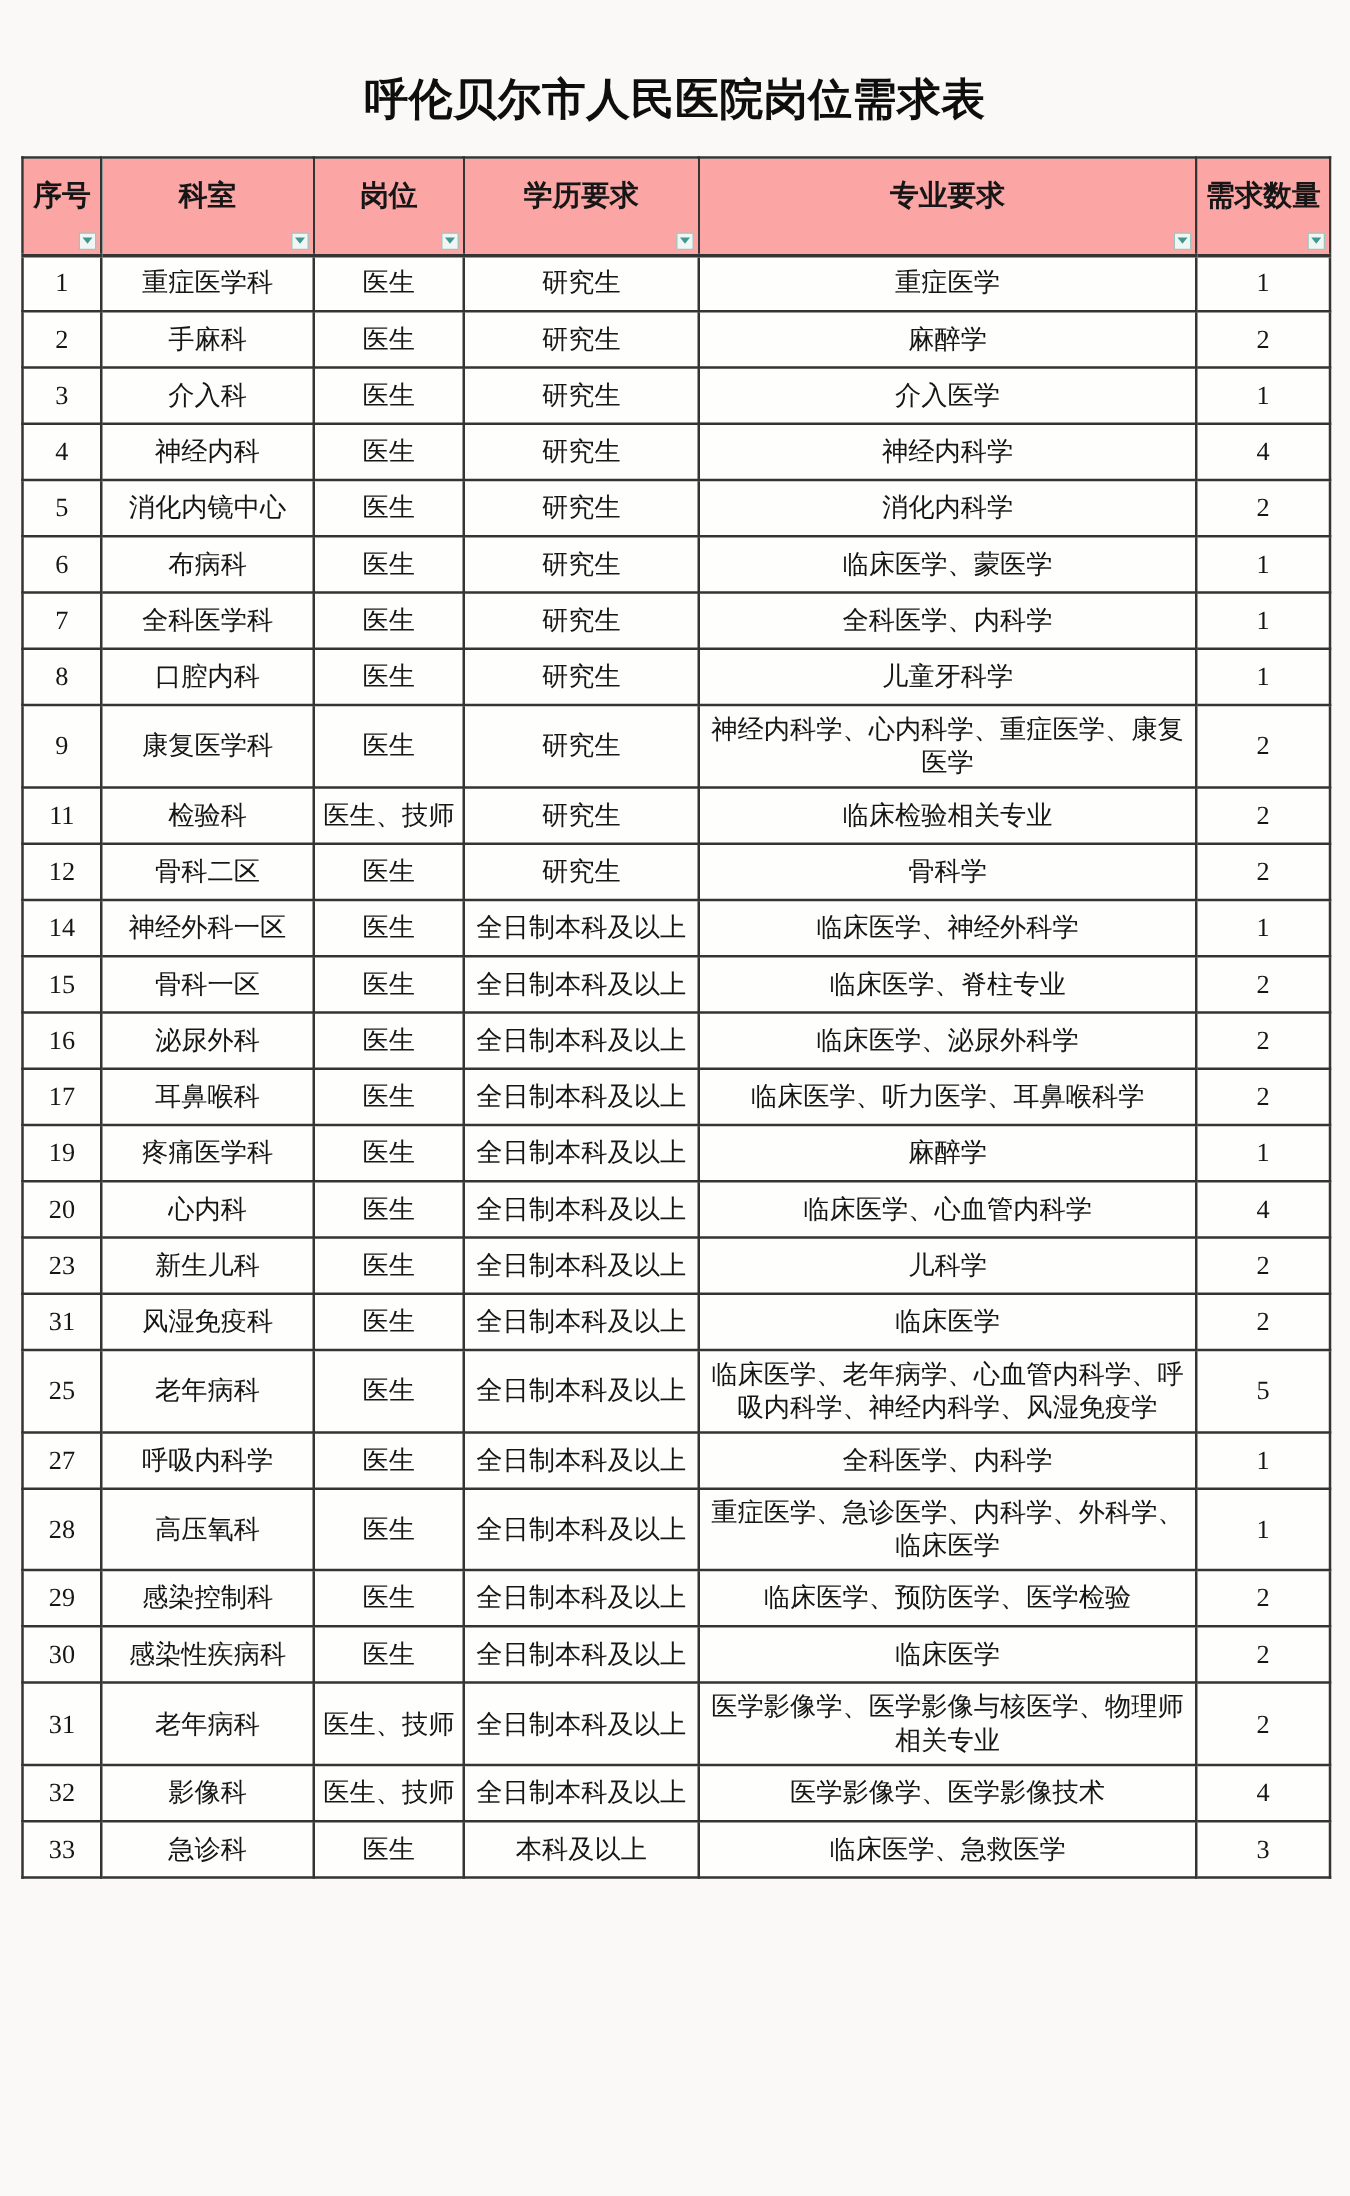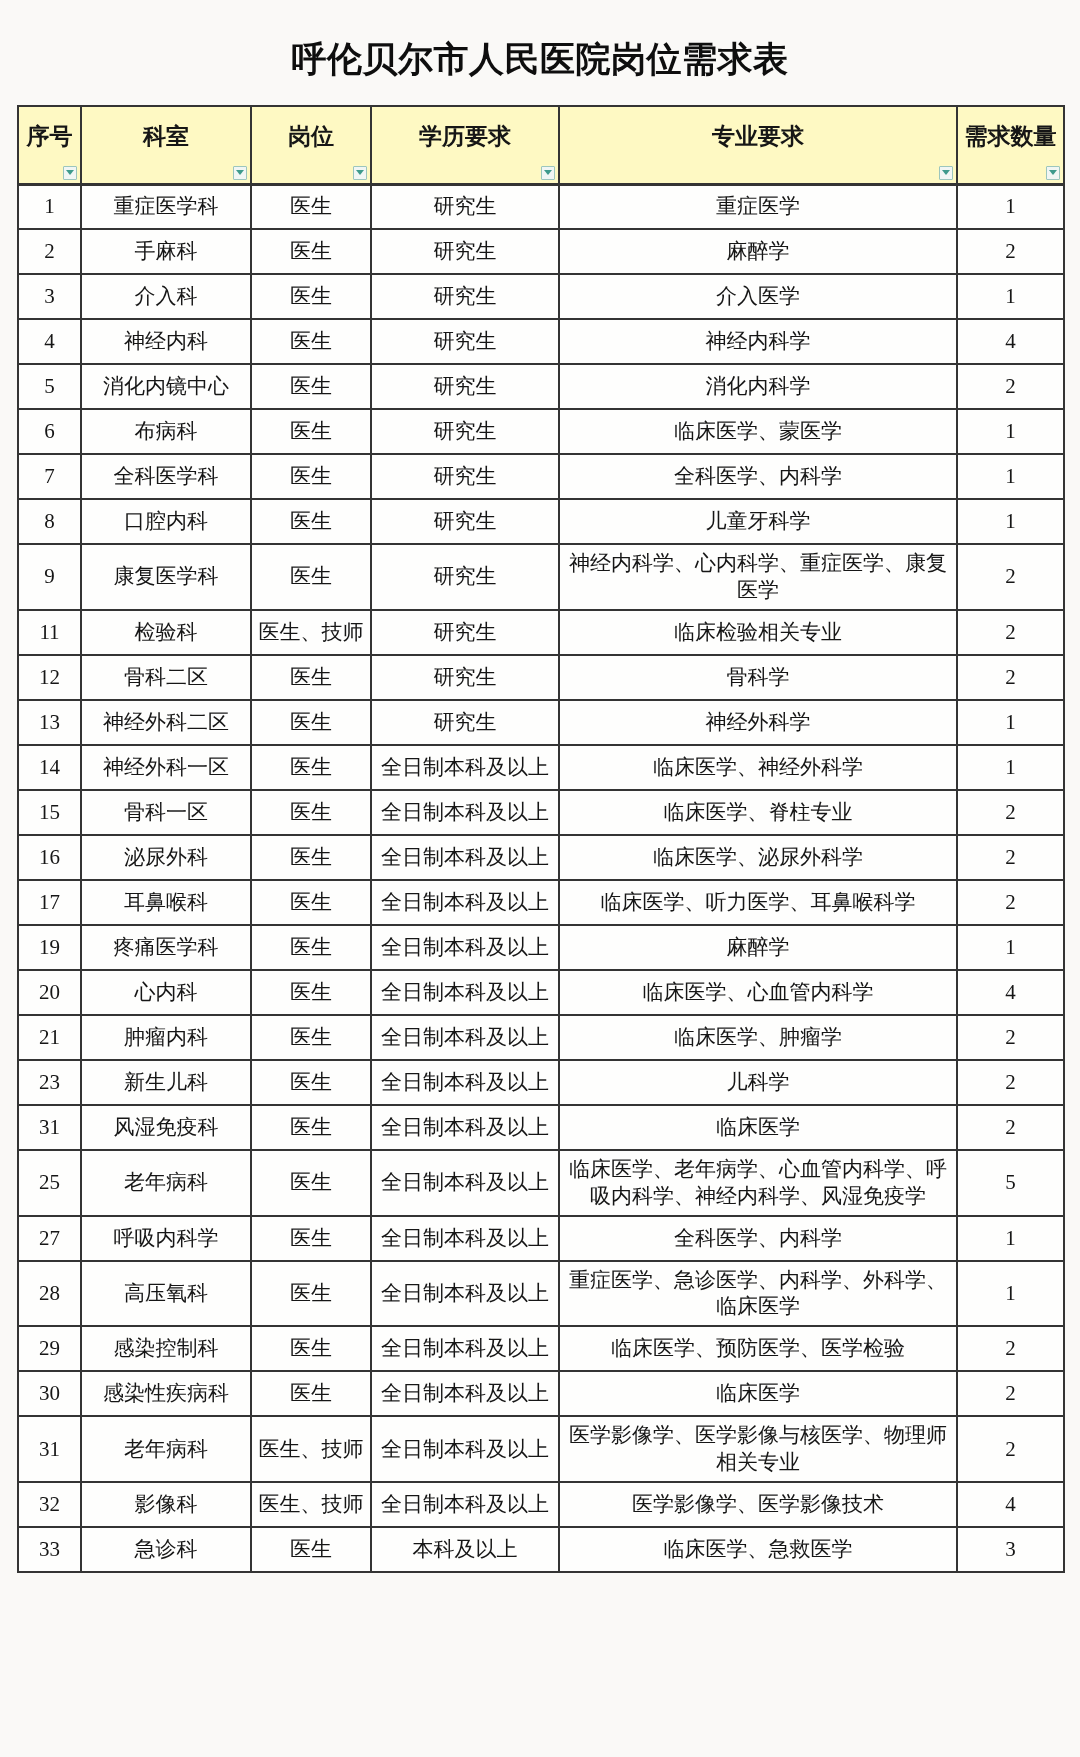--- a/index.html
+++ b/index.html
@@ -6,21 +6,21 @@
   html,body { width:1080px; }
   body {
     height:1757px;
     background:#faf9f7;
     overflow:hidden;
     font-family:"Liberation Serif","DejaVu Serif",serif;
     color:#161616;
   }
   .page { width:1080px; height:1757px; position:relative; }
   .title {
-    padding-top:36px;
+    padding-top:56px;
     text-align:center;
     font-size:35px;
     font-weight:700;
     letter-spacing:0.5px;
     color:#0e0e0e;
   }
   table.jobs {
     margin:22px 0 0 17px;
     width:1046px;
     border-collapse:collapse;
@@ -32,21 +32,21 @@
     text-align:center;
     vertical-align:middle;
   }
   table.jobs th {
     height:78px;
     font-size:23px;
     font-weight:700;
     position:relative;
     padding:0 4px 16px 4px;
     border-bottom-width:3px;
-    background:#fef9c3;
+    background:#fca5a5;
   }
   table.jobs td {
     font-size:21px;
     line-height:1.28;
     padding:5px 6px;
     font-weight:500;
   }
   table.jobs tbody tr { height:45px; }
   .filter-btn {
     position:absolute;
@@ -214,28 +214,20 @@
         </tr>
         <tr>
           <td>12</td>
           <td>骨科二区</td>
           <td>医生</td>
           <td>研究生</td>
           <td>骨科学</td>
           <td>2</td>
         </tr>
         <tr>
-          <td>13</td>
-          <td>神经外科二区</td>
-          <td>医生</td>
-          <td>研究生</td>
-          <td>神经外科学</td>
-          <td>1</td>
-        </tr>
-        <tr>
           <td>14</td>
           <td>神经外科一区</td>
           <td>医生</td>
           <td>全日制本科及以上</td>
           <td>临床医学、神经外科学</td>
           <td>1</td>
         </tr>
         <tr>
           <td>15</td>
           <td>骨科一区</td>
@@ -268,28 +260,20 @@
           <td>麻醉学</td>
           <td>1</td>
         </tr>
         <tr>
           <td>20</td>
           <td>心内科</td>
           <td>医生</td>
           <td>全日制本科及以上</td>
           <td>临床医学、心血管内科学</td>
           <td>4</td>
-        </tr>
-        <tr>
-          <td>21</td>
-          <td>肿瘤内科</td>
-          <td>医生</td>
-          <td>全日制本科及以上</td>
-          <td>临床医学、肿瘤学</td>
-          <td>2</td>
         </tr>
         <tr>
           <td>23</td>
           <td>新生儿科</td>
           <td>医生</td>
           <td>全日制本科及以上</td>
           <td>儿科学</td>
           <td>2</td>
         </tr>
         <tr>

